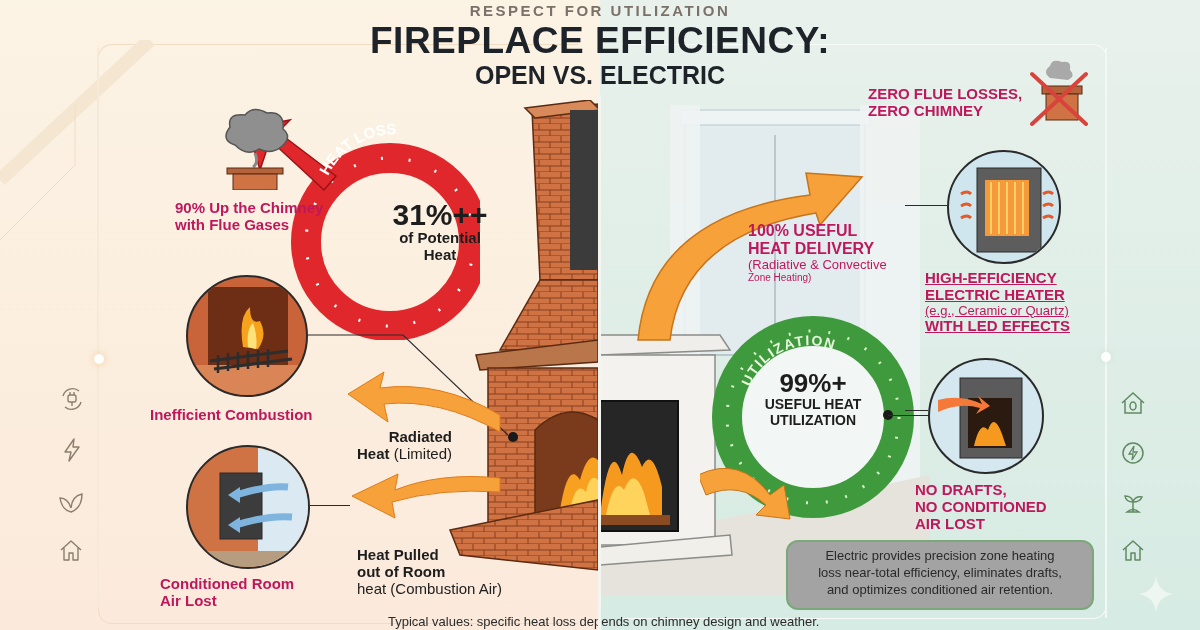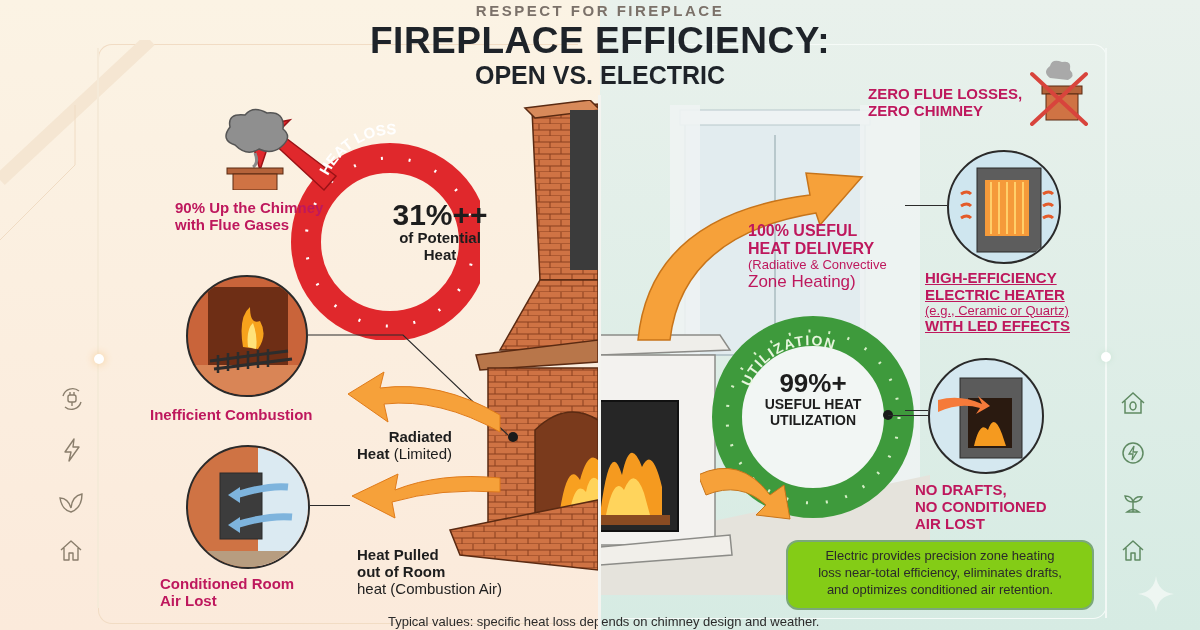--- a/index.html
+++ b/index.html
@@ -22,37 +22,37 @@
   .frame-l { left:98px; top:44px; width:480px; height:580px; border:1px solid #f1dcc4; border-right:none; border-radius:14px 0 0 14px; }
   .frame-r { left:622px; top:44px; width:485px; height:575px; border:1.5px solid #f6fbf8; border-left:none; border-radius:0 14px 14px 0; }
 
   .lbl { font-weight:bold; text-align:left; color:#be185d; line-height:1.12; }
   .lbl-l { font-size:15px; }
   .sub { font-weight:normal; }
 
   .circle-pic { border-radius:50%; border:2px solid #2a2a2a; overflow:hidden; }
 
   .side-icon { width:26px; height:26px; }
-  .note-box { left:786px; top:540px; width:308px; height:70px; background:#84cc16; border:2px solid #7ba87a; border-radius:12px; font-size:13px; text-align:center; line-height:1.3; padding-top:6px; color:#2a2a2a; }
+  .note-box { left:786px; top:540px; width:308px; height:70px; background:#a3a3a3; border:2px solid #7ba87a; border-radius:12px; font-size:13px; text-align:center; line-height:1.3; padding-top:6px; color:#2a2a2a; }
   .footnote { top:614px; left:388px; font-size:13px; color:#2b2b2b; }
 </style>
 </head>
 <body>
 
 <div class="abs half-left"></div>
 <div class="abs half-right"></div>
 
 <div class="abs frame-l"></div>
 <div class="abs frame-r"></div>
 <svg class="abs" style="left:0;top:40px" width="160" height="200">
   <path d="M0 140 L150 0" stroke="#f5e6d2" stroke-width="14" fill="none"></path>
   <path d="M0 200 L75 125 L75 65" stroke="#f0dcc4" stroke-width="1" fill="none"></path>
 </svg>
 
-<div class="abs kicker">RESPECT FOR FIREPLACE</div>
+<div class="abs kicker">RESPECT FOR UTILIZATION</div>
 <div class="abs title">FIREPLACE EFFICIENCY:</div>
 <div class="abs subtitle">OPEN VS. ELECTRIC</div>
 
 <svg class="abs" style="left:440px;top:100px" width="160" height="500">
   <defs>
     <pattern id="brick" width="22" height="12" patternUnits="userSpaceOnUse">
       <rect width="22" height="12" fill="#cf7344"></rect>
       <path d="M0 12 H22 M0 6 H22 M11 0 V6 M0 6 V12 M22 6 V12" stroke="#8a3f1e" stroke-width="1"></path>
     </pattern>
   </defs>
@@ -170,21 +170,21 @@
   <div>heat (Combustion Air)</div>
 </div>
 
 <svg class="abs" style="left:620px;top:155px" width="260" height="190">
   <path d="M18 185 Q30 60 190 40 L186 18 L242 22 L200 70 L196 58 Q62 80 50 185 Z" fill="#f6a13a" stroke="#c7741a" stroke-width="1.5"></path>
 </svg>
 <div class="abs lbl" style="left:748px;top:222px;width:168px;font-size:16px;">
   <div>100% USEFUL</div>
   <div>HEAT DELIVERY</div>
   <div class="sub" style="font-size:13px;">(Radiative &amp; Convective</div>
-  <div class="sub" style="font-size:17px;">Zone Heating)</div>
+  <div class="sub" style="font-size:10px;">Zone Heating)</div>
 </div>
 
 <svg class="abs" style="left:700px;top:305px" width="230" height="230">
   <defs>
     <path id="utArc" d="M50 82 A64 64 0 0 1 170 82"></path>
   </defs>
   <circle cx="113" cy="112" r="86" fill="#f2f6f4"></circle>
   <circle cx="113" cy="112" r="86" fill="none" stroke="#3e9a3c" stroke-width="30"></circle>
   <circle cx="113" cy="112" r="86" fill="none" stroke="#d6f0c8" stroke-width="3" stroke-dasharray="2 18"></circle>
   <path d="M-2 170 Q40 150 70 190 L84 180 L90 214 L56 210 L66 200 Q40 176 6 190 Z" fill="#f6a13a" stroke="#c7741a" stroke-width="1"></path>

